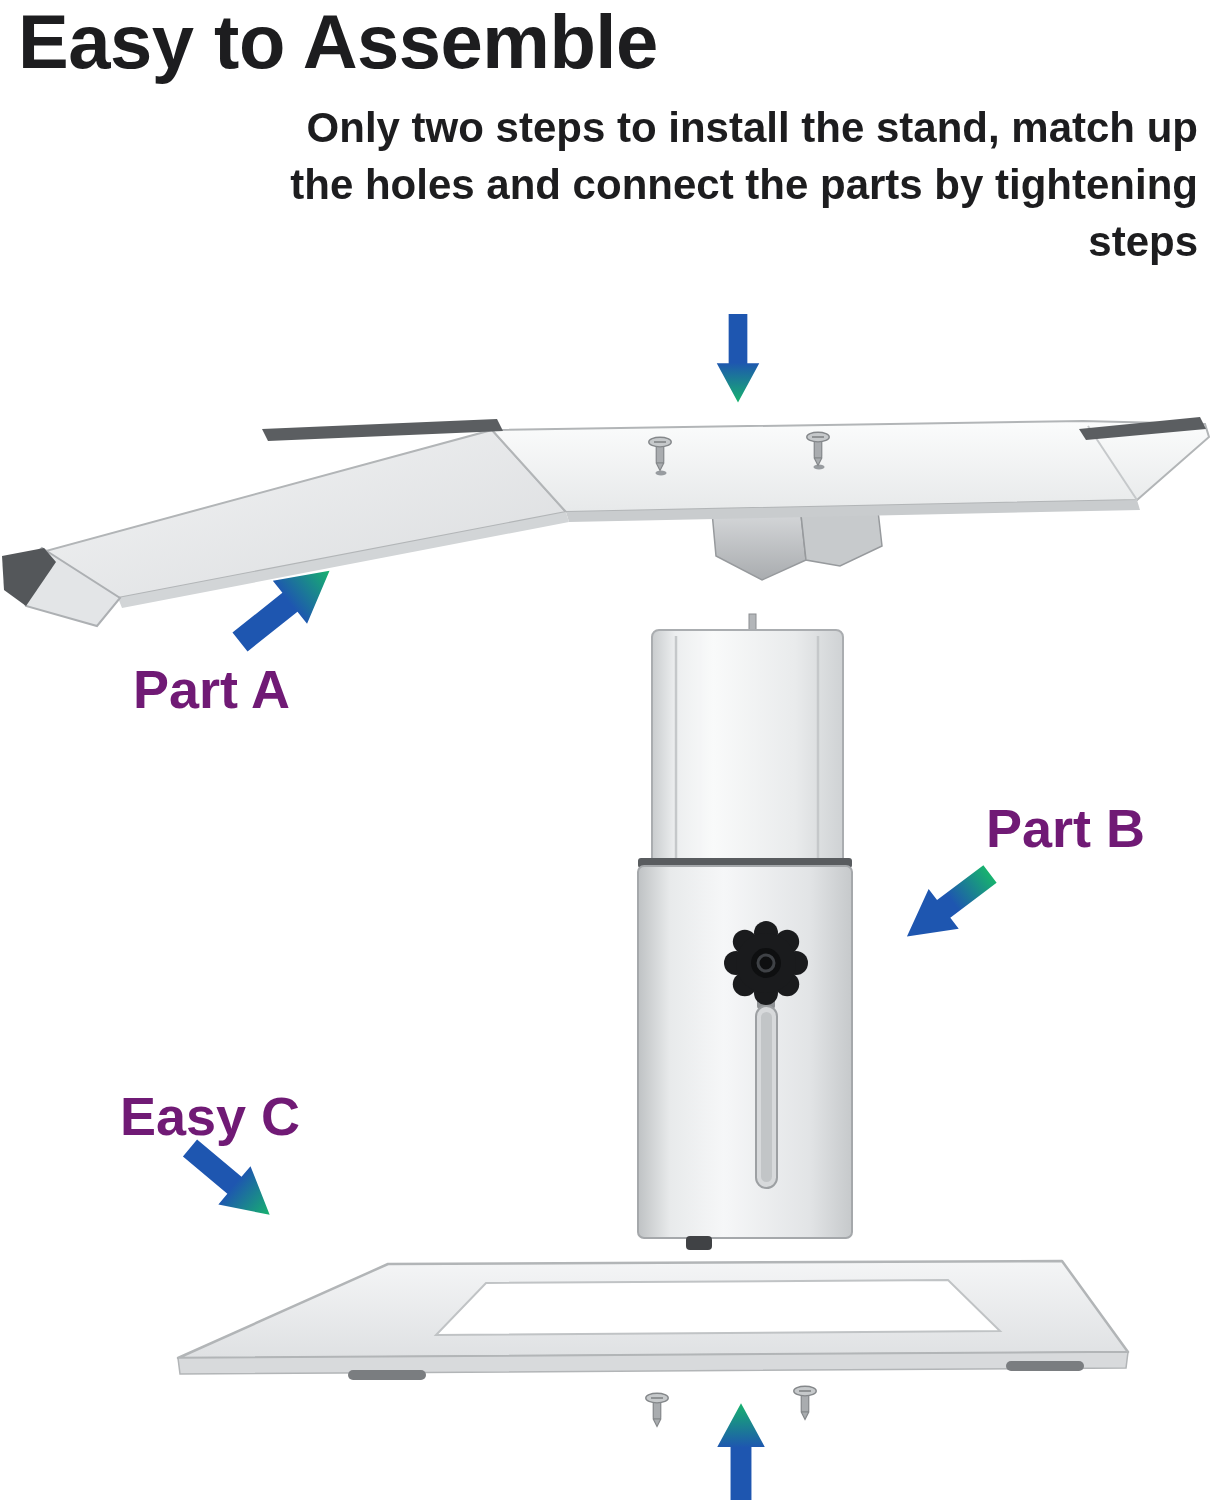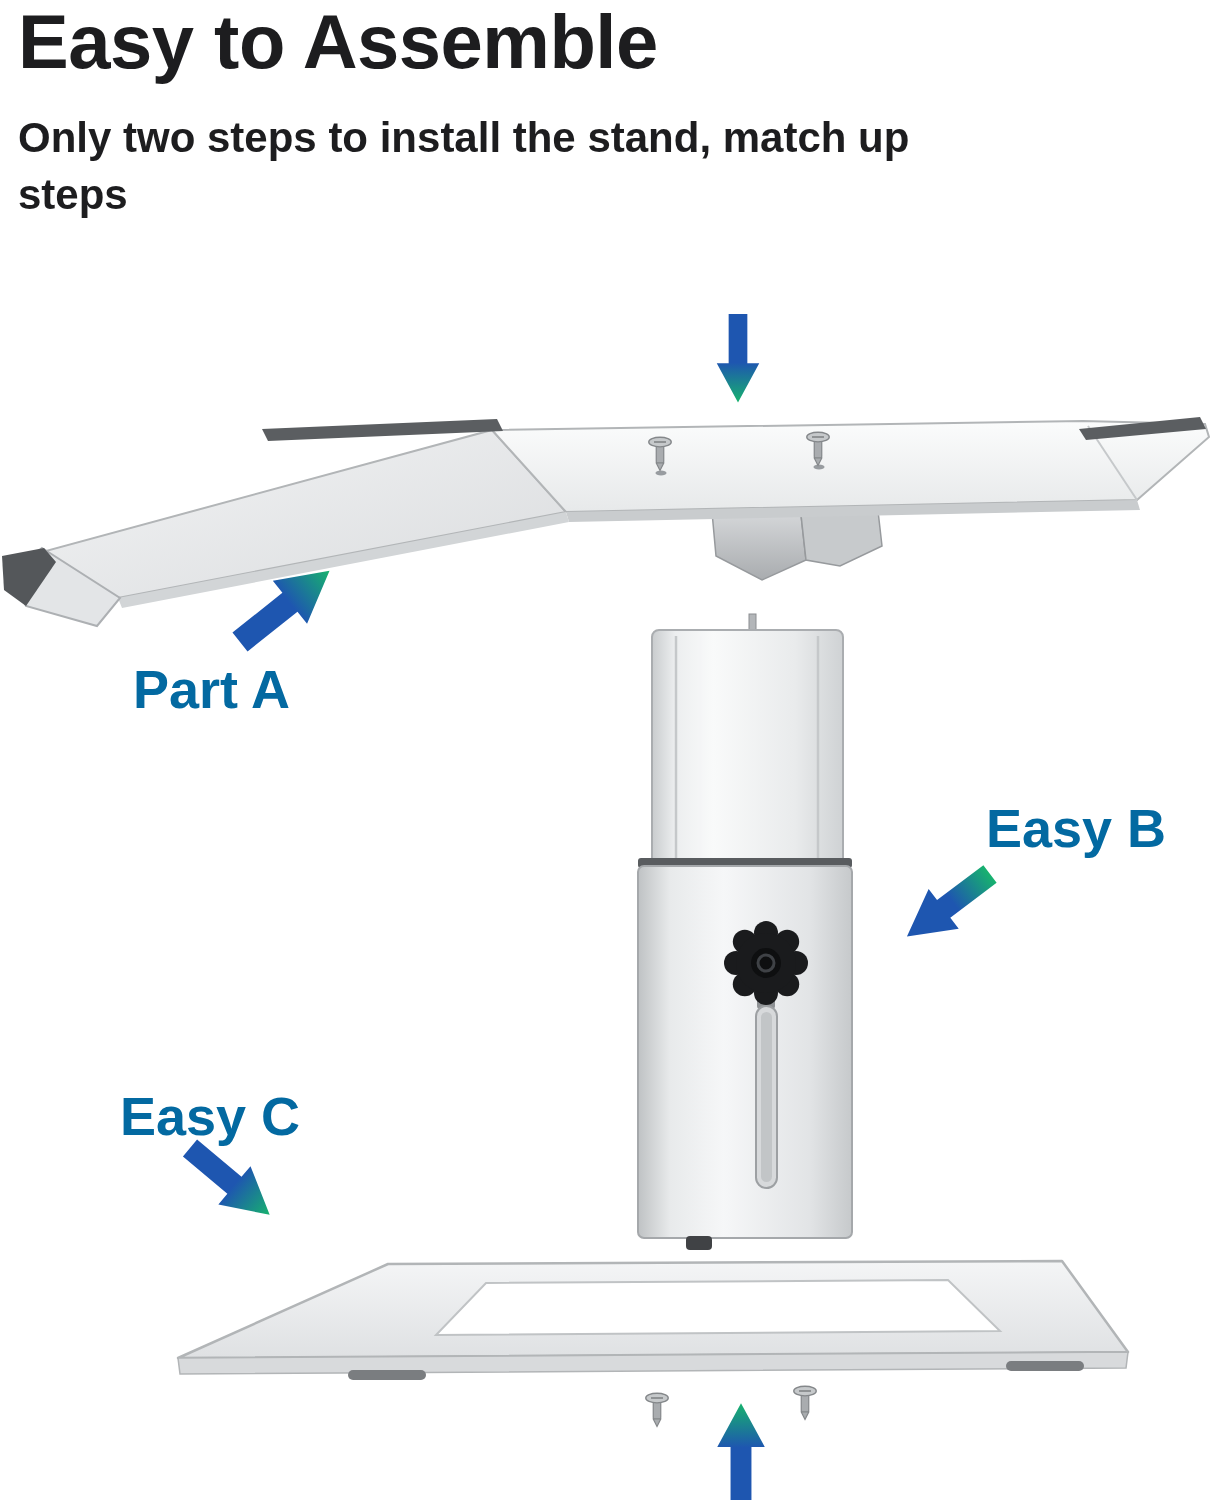--- a/index.html
+++ b/index.html
@@ -7,26 +7,26 @@
   .stage {
     position:relative; width:1214px; height:1500px; background:#ffffff;
     overflow:hidden; font-family:"Liberation Sans", sans-serif; color:#1d1d1f;
   }
   .diagram-svg { position:absolute; left:0; top:0; }
   .header { position:absolute; left:18px; top:2px; width:1180px; z-index:2; }
   .title {
     font-size:76px; font-weight:800; letter-spacing:-0.5px;
     line-height:1.04; color:#1d1d1f;
   }
-  .subtitle { margin-top:28px; }
+  .subtitle { margin-top:18px;text-align:right; }
   .subtitle-line {
     font-size:42px; font-weight:700; line-height:1.36; color:#1d1d1f;
   }
   .part-label {
-    position:absolute; z-index:2; font-size:54px; font-weight:700; color:#0369a1;
+    position:absolute; z-index:2; font-size:54px; font-weight:700; color:#701a75;
     white-space:nowrap;
   }
   .label-a { left:133px; top:658px; }
   .label-b { left:986px; top:797px; }
   .label-c { left:120px; top:1085px; }
 </style>
 </head>
 <body>
 
 <div class="stage">
@@ -156,21 +156,22 @@
       <use href="#arrowShape" transform="translate(990,874) rotate(143)" fill="url(#arrowGB)"></use>
       <use href="#arrowShape" transform="translate(190,1148) rotate(40)" fill="url(#arrowBG)"></use>
       <use href="#arrowShape" transform="translate(741,1502) rotate(-90) scale(0.95)" fill="url(#arrowBG)"></use>
     </g>
   </svg>
 
   <div class="header">
     <h1 class="title">Easy to Assemble</h1>
     <div class="subtitle">
       <div class="subtitle-line">Only two steps to install the stand, match up</div>
+      <div class="subtitle-line">the holes and connect the parts by tightening</div>
       <div class="subtitle-line">steps</div>
     </div>
   </div>
 
   <div class="part-label label-a">Part A</div>
-  <div class="part-label label-b">Easy B</div>
+  <div class="part-label label-b">Part B</div>
   <div class="part-label label-c">Easy C</div>
 
 </div>
 
 </body></html>

